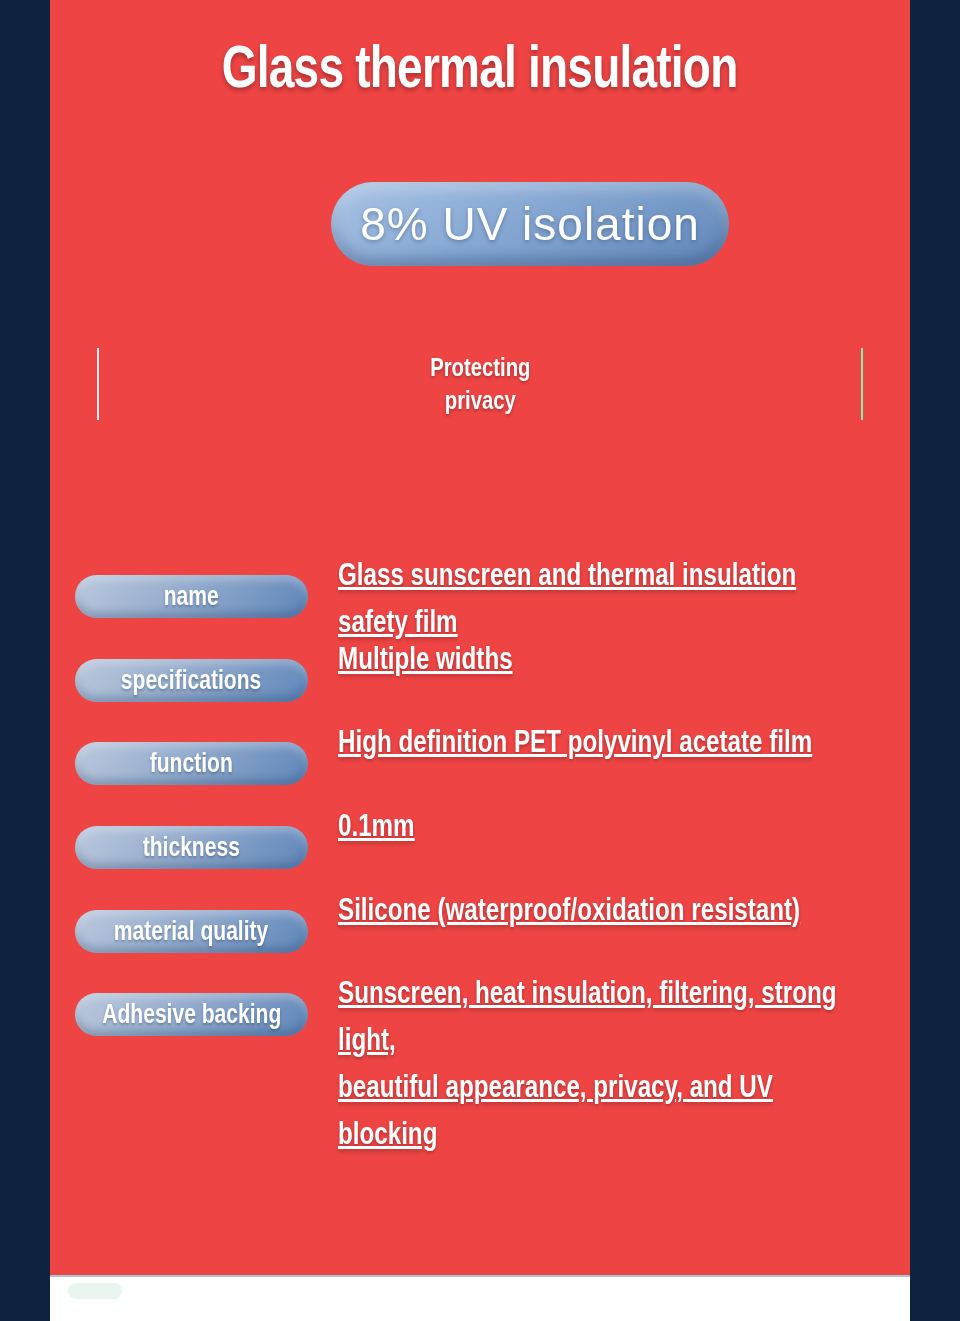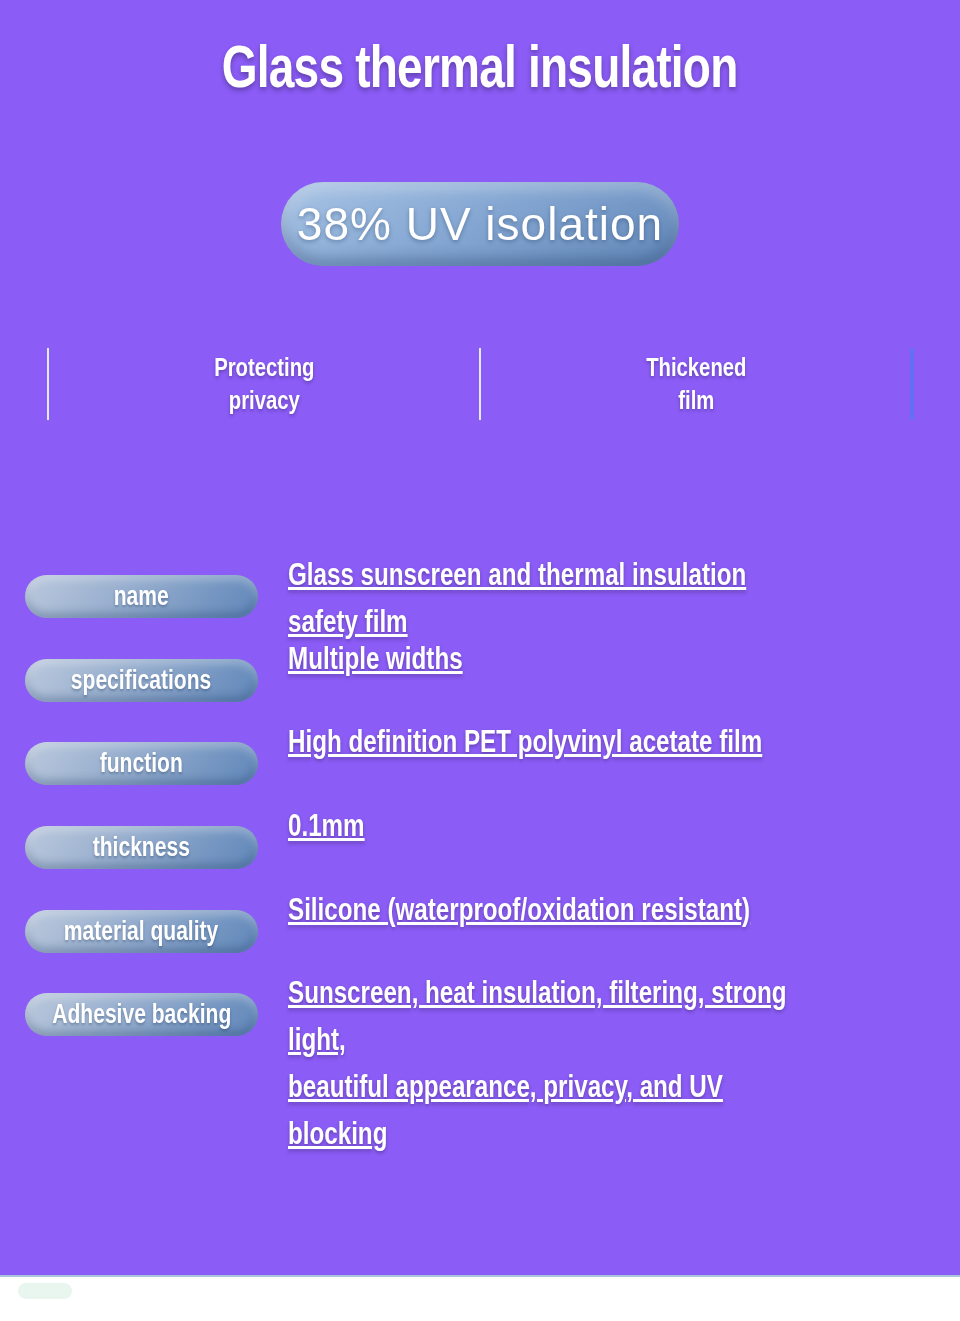--- a/index.html
+++ b/index.html
@@ -1,24 +1,24 @@
 <!DOCTYPE html>
 <html><head>
 <meta charset="utf-8">
 <style>
   * { margin: 0; padding: 0; box-sizing: border-box; }
   html, body { background: #0d223f; }
   body { font-family: "Liberation Sans", "DejaVu Sans", sans-serif; }
 
   .page {
     position: relative;
-    width: 960px;
+    width: 860px;
     height: 1321px;
     margin: 0 auto;
-    background: #8b5cf6;
+    background: #ef4444;
     overflow: hidden;
   }
 
   
   .cond {
     display: inline-block;
     transform: scaleX(0.78);
     transform-origin: 50% 50%;
     white-space: pre-line;
   }
@@ -68,21 +68,21 @@
   }
 
   
   .features {
     position: absolute;
     top: 348px;
     left: 47px;
     right: 47px;
     height: 72px;
     display: flex;
-    border-right: 2px solid #3b82f6;
+    border-right: 2px solid #86efac;
   }
   .feature-item {
     flex: 1;
     border-left: 2px solid #e3eaf2;
     display: flex;
     align-items: center;
     justify-content: center;
     text-align: center;
     color: #ffffff;
     font-weight: bold;
@@ -157,32 +157,28 @@
 </head>
 <body>
 
 <div class="page">
 
   <div class="title">
     <span class="line"><span class="cond">Glass thermal insulation</span></span>
   </div>
 
   <div class="uv-badge">
-    <span class="badge-text">38% UV isolation</span>
+    <span class="badge-text">8% UV isolation</span>
   </div>
 
   <div class="features">
     <div class="feature-item">
       <span class="cond">Protecting
 privacy</span>
     </div>
-    <div class="feature-item">
-      <span class="cond">Thickened
-film</span>
-    </div>
   </div>
 
   <div class="spec-row row-0">
     <div class="spec-pill">
       <span class="cond">name</span>
     </div>
     <div class="spec-value">
       <span class="cond-left">Glass sunscreen and thermal insulation safety film</span>
     </div>
   </div>

